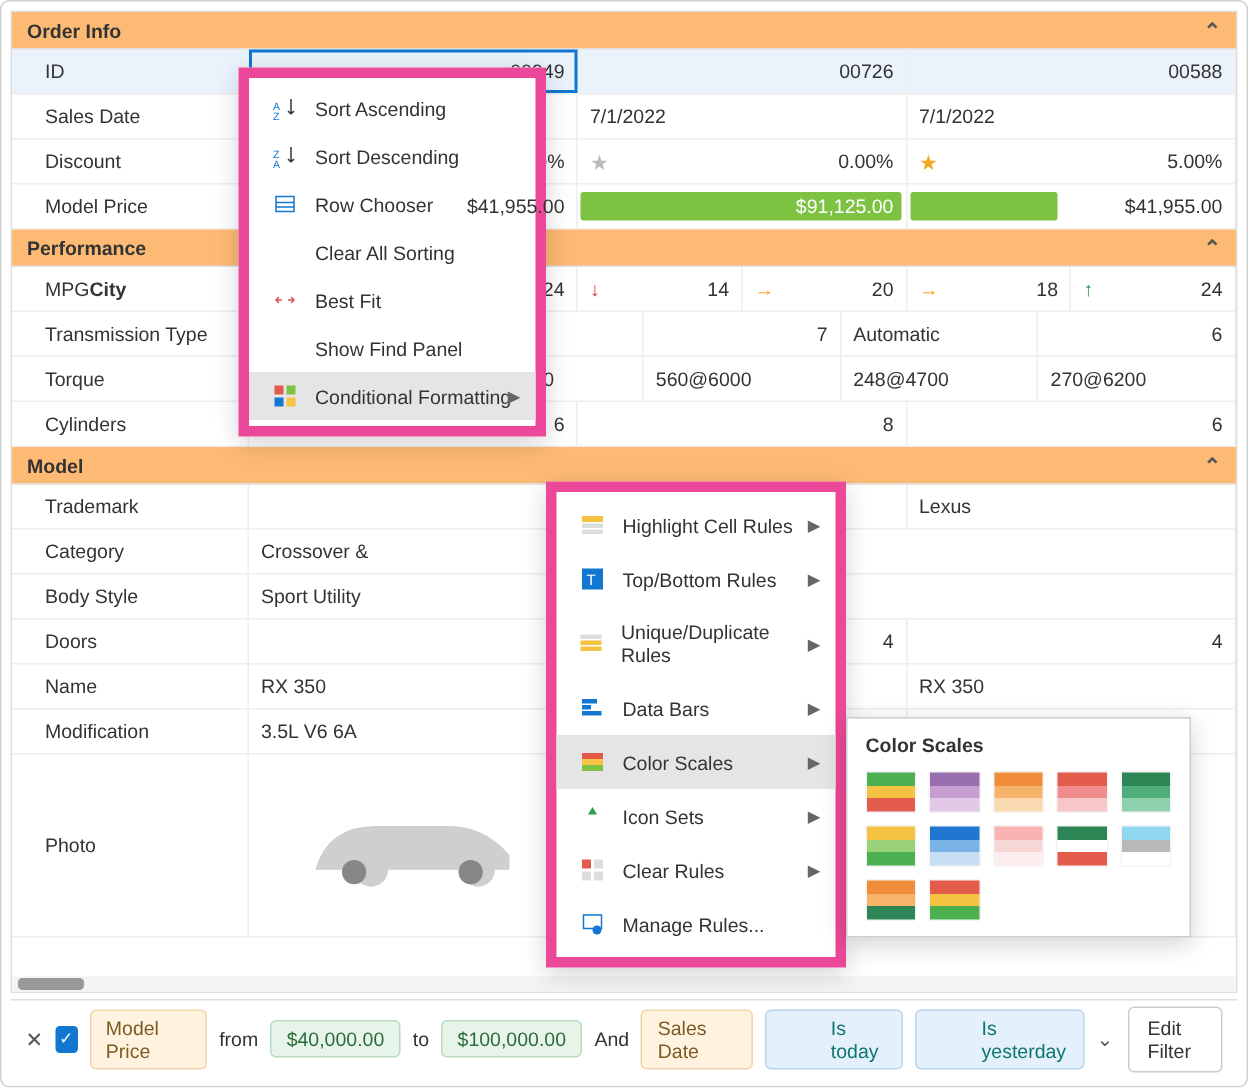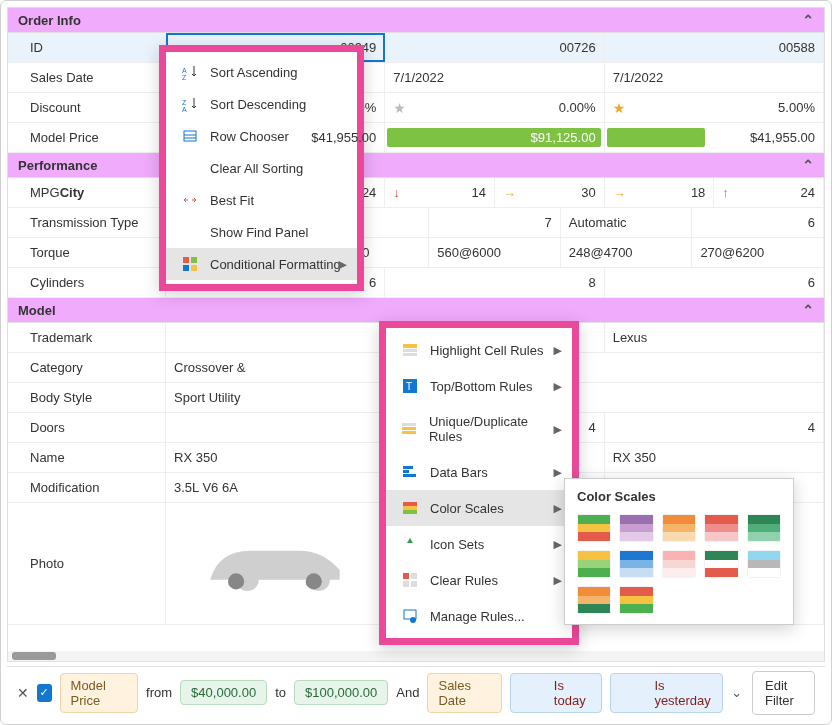--- a/index.html
+++ b/index.html
@@ -1,19 +1,19 @@
 <!DOCTYPE html>
 <html><head>
 <meta charset="utf-8">
 <style>
   * { box-sizing: border-box; }
   body { margin: 0; font-family: "Segoe UI", Arial, sans-serif; font-size: 13px; color: #333; background: #fff; }
   .panel { width: 832px; height: 725px; border: 1px solid #d0d0d0; border-radius: 6px; background: #fff; position: relative; overflow: hidden; }
   .grid-area { position: absolute; left: 6px; top: 6px; right: 6px; bottom: 62px; border: 1px solid #e0e0e0; overflow: hidden; }
-  .section-header { display: flex; align-items: center; justify-content: space-between; background: #f0abfc; padding: 4px 10px; font-weight: 600; border-bottom: 1px solid #e0e0e0; }
+  .section-header { display: flex; align-items: center; justify-content: space-between; background: #fdba74; padding: 4px 10px; font-weight: 600; border-bottom: 1px solid #e0e0e0; }
   .chevron { font-size: 14px; color: #555; }
   .row { display: flex; align-items: stretch; border-bottom: 1px solid #eee; min-height: 30px; }
   .label-cell { width: 158px; padding: 6px 8px 6px 22px; border-right: 1px solid #eee; display: flex; align-items: center; }
   .label-cell.bold-second .b { font-weight: 700; }
   .data-cell { flex: 1; border-right: 1px solid #eee; padding: 6px 8px; display: flex; align-items: center; justify-content: flex-end; position: relative; }
   .data-cell.left { justify-content: flex-start; }
   .selected-row { background: #eaf3fb; }
   .active-cell { outline: 2px solid #1177d1; outline-offset: -2px; }
   .bar-bg { position: absolute; left: 2px; top: 5px; bottom: 5px; border-radius: 2px; }
   .bar-green { background: #7dc242; }
@@ -29,38 +29,38 @@
   .c1 { width: 140px; }
   .c2 { width: 84px; }
 
   
   .menu { position: absolute; background: #fff; border: 7px solid #ec4899; box-shadow: 0 4px 16px rgba(0,0,0,0.18); padding: 4px 0; }
   .menu .item { display: flex; align-items: center; padding: 8px 14px; cursor: default; position: relative; }
   .menu .item:hover, .menu .item.hover { background: #e5e5e5; }
   .menu .ico { width: 20px; height: 16px; margin-right: 10px; display: inline-flex; align-items: center; justify-content: center; }
   .menu .sub-arrow { position: absolute; right: 10px; font-size: 11px; color: #666; }
   .menu1 { left: 158px; top: 44px; width: 205px; }
-  .menu2 { left: 378px; top: 320px; width: 200px; }
+  .menu2 { left: 363px; top: 320px; width: 200px; }
   .menu2 .item { padding: 10px 14px; }
 
   
   .cs-popup { position: absolute; left: 563px; top: 477px; width: 230px; background: #fff; border: 1px solid #ccc; box-shadow: 0 4px 16px rgba(0,0,0,0.18); padding: 10px 12px; }
   .cs-title { font-weight: 600; margin-bottom: 10px; }
   .cs-grid { display: grid; grid-template-columns: repeat(5, 1fr); gap: 8px; }
   .cs-sw { height: 28px; display: flex; flex-direction: column; border-radius: 2px; border: 1px solid rgba(0,0,0,0.05); }
   .cs-sw span { flex: 1; }
 
   
   .filter-bar { position: absolute; left: 6px; right: 6px; bottom: 6px; height: 52px; border-top: 1px solid #e0e0e0; display: flex; align-items: center; padding: 0 10px; gap: 8px; background: #fff; }
   .fb-x { font-size: 14px; color: #555; cursor: default; }
   .fb-check { width: 18px; height: 18px; background: #1177d1; border-radius: 3px; display: inline-flex; align-items: center; justify-content: center; color: #fff; font-size: 11px; }
   .chip { padding: 4px 10px; border-radius: 4px; border: 1px solid; }
   .chip.orange { background: #fff3e0; border-color: #f0d4a8; color: #7a5a20; }
   .chip.green { background: #e6f4ea; border-color: #b9dcc0; color: #2a6b3a; }
-  .chip.blue { background: #e4f0fb; border-color: #b8d4ee; color: #7f1d1d; padding-left: 43px; }
+  .chip.blue { background: #e4f0fb; border-color: #b8d4ee; color: #0f766e; padding-left: 43px; }
   .plain { color: #333; }
   .fb-right { margin-left: auto; display: flex; align-items: center; gap: 10px; }
   .edit-btn { border: 1px solid #ccc; background: #fff; padding: 6px 12px; border-radius: 4px; }
   .fb-chev { font-size: 13px; color: #555; }
 
   
   .hscroll { position: absolute; left: 0; right: 0; bottom: 0; height: 10px; background: #f4f4f4; }
   .hscroll .th { width: 44px; height: 8px; margin: 1px 0 0 4px; background: #999; border-radius: 3px; }
 
   
@@ -150,21 +150,21 @@
       <div class="data-cell" style="width:86px">
           <span class="arrow up">↑</span>
           <span style="margin-left:auto">24</span>
         </div>
       <div class="data-cell" style="width:86px">
           <span class="arrow down">↓</span>
           <span style="margin-left:auto">14</span>
         </div>
       <div class="data-cell" style="width:86px">
           <span class="arrow right">→</span>
-          <span style="margin-left:auto">30</span>
+          <span style="margin-left:auto">20</span>
         </div>
       <div class="data-cell" style="width:86px">
           <span class="arrow right">→</span>
           <span style="margin-left:auto">18</span>
         </div>
       <div class="data-cell" style="flex:1">
           <span class="arrow up">↑</span>
           <span style="margin-left:auto">24</span>
         </div>
     </div>

